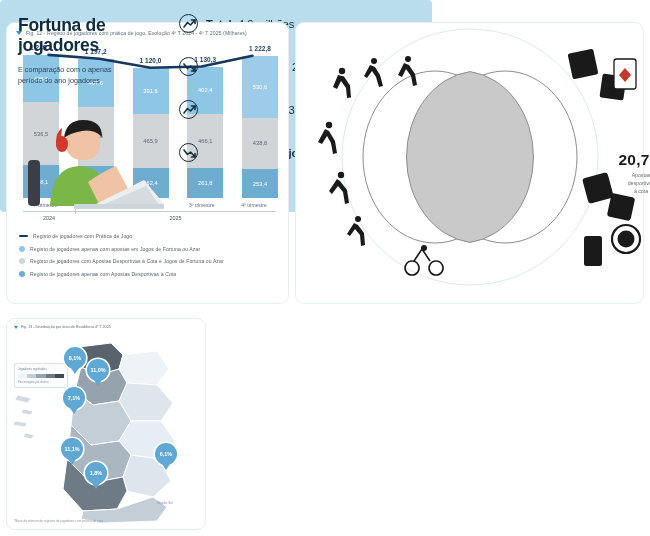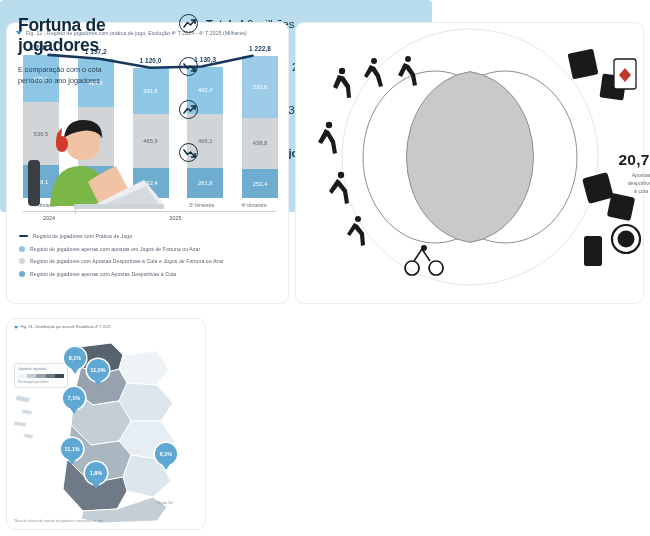--- a/index.html
+++ b/index.html
@@ -310,21 +310,21 @@
   </div>
 
   <div id="stats-card">
     <div class="stats-inner">
       <div class="stats-left">
         <div class="stats-title">
           <div>Fortuna de</div>
           <div>jogadores</div>
         </div>
         <div class="stats-sub">
-          <div>E comparação com o cota</div>
+          <div>E comparação com o apenas</div>
           <div>período do ano jogadores</div>
         </div>
 
         <svg class="person" viewBox="0 0 150 104">
           <rect x="14" y="52" width="12" height="46" rx="4" fill="#3b3f45"></rect>
           <path d="M36 98 q2-40 30-40 q26 0 30 40 z" fill="#7ab648"></path>
           <path d="M52 34 q0-16 17-16 q17 0 17 16 q0 18-17 18 q-17 0-17-18z" fill="#f0c3a4"></path>
           <path d="M50 30 q2-18 19-18 q19 0 19 17 q-8-8-20-6 q-12 2-18 7z" fill="#1e1e1e"></path>
           <path d="M48 20 q-6 4-6 14 q0 6 3 9 l4-2 q-3-4-2-10z" fill="#d23a2e"></path>
           <ellipse cx="48" cy="36" rx="6" ry="8" fill="#d23a2e"></ellipse>

